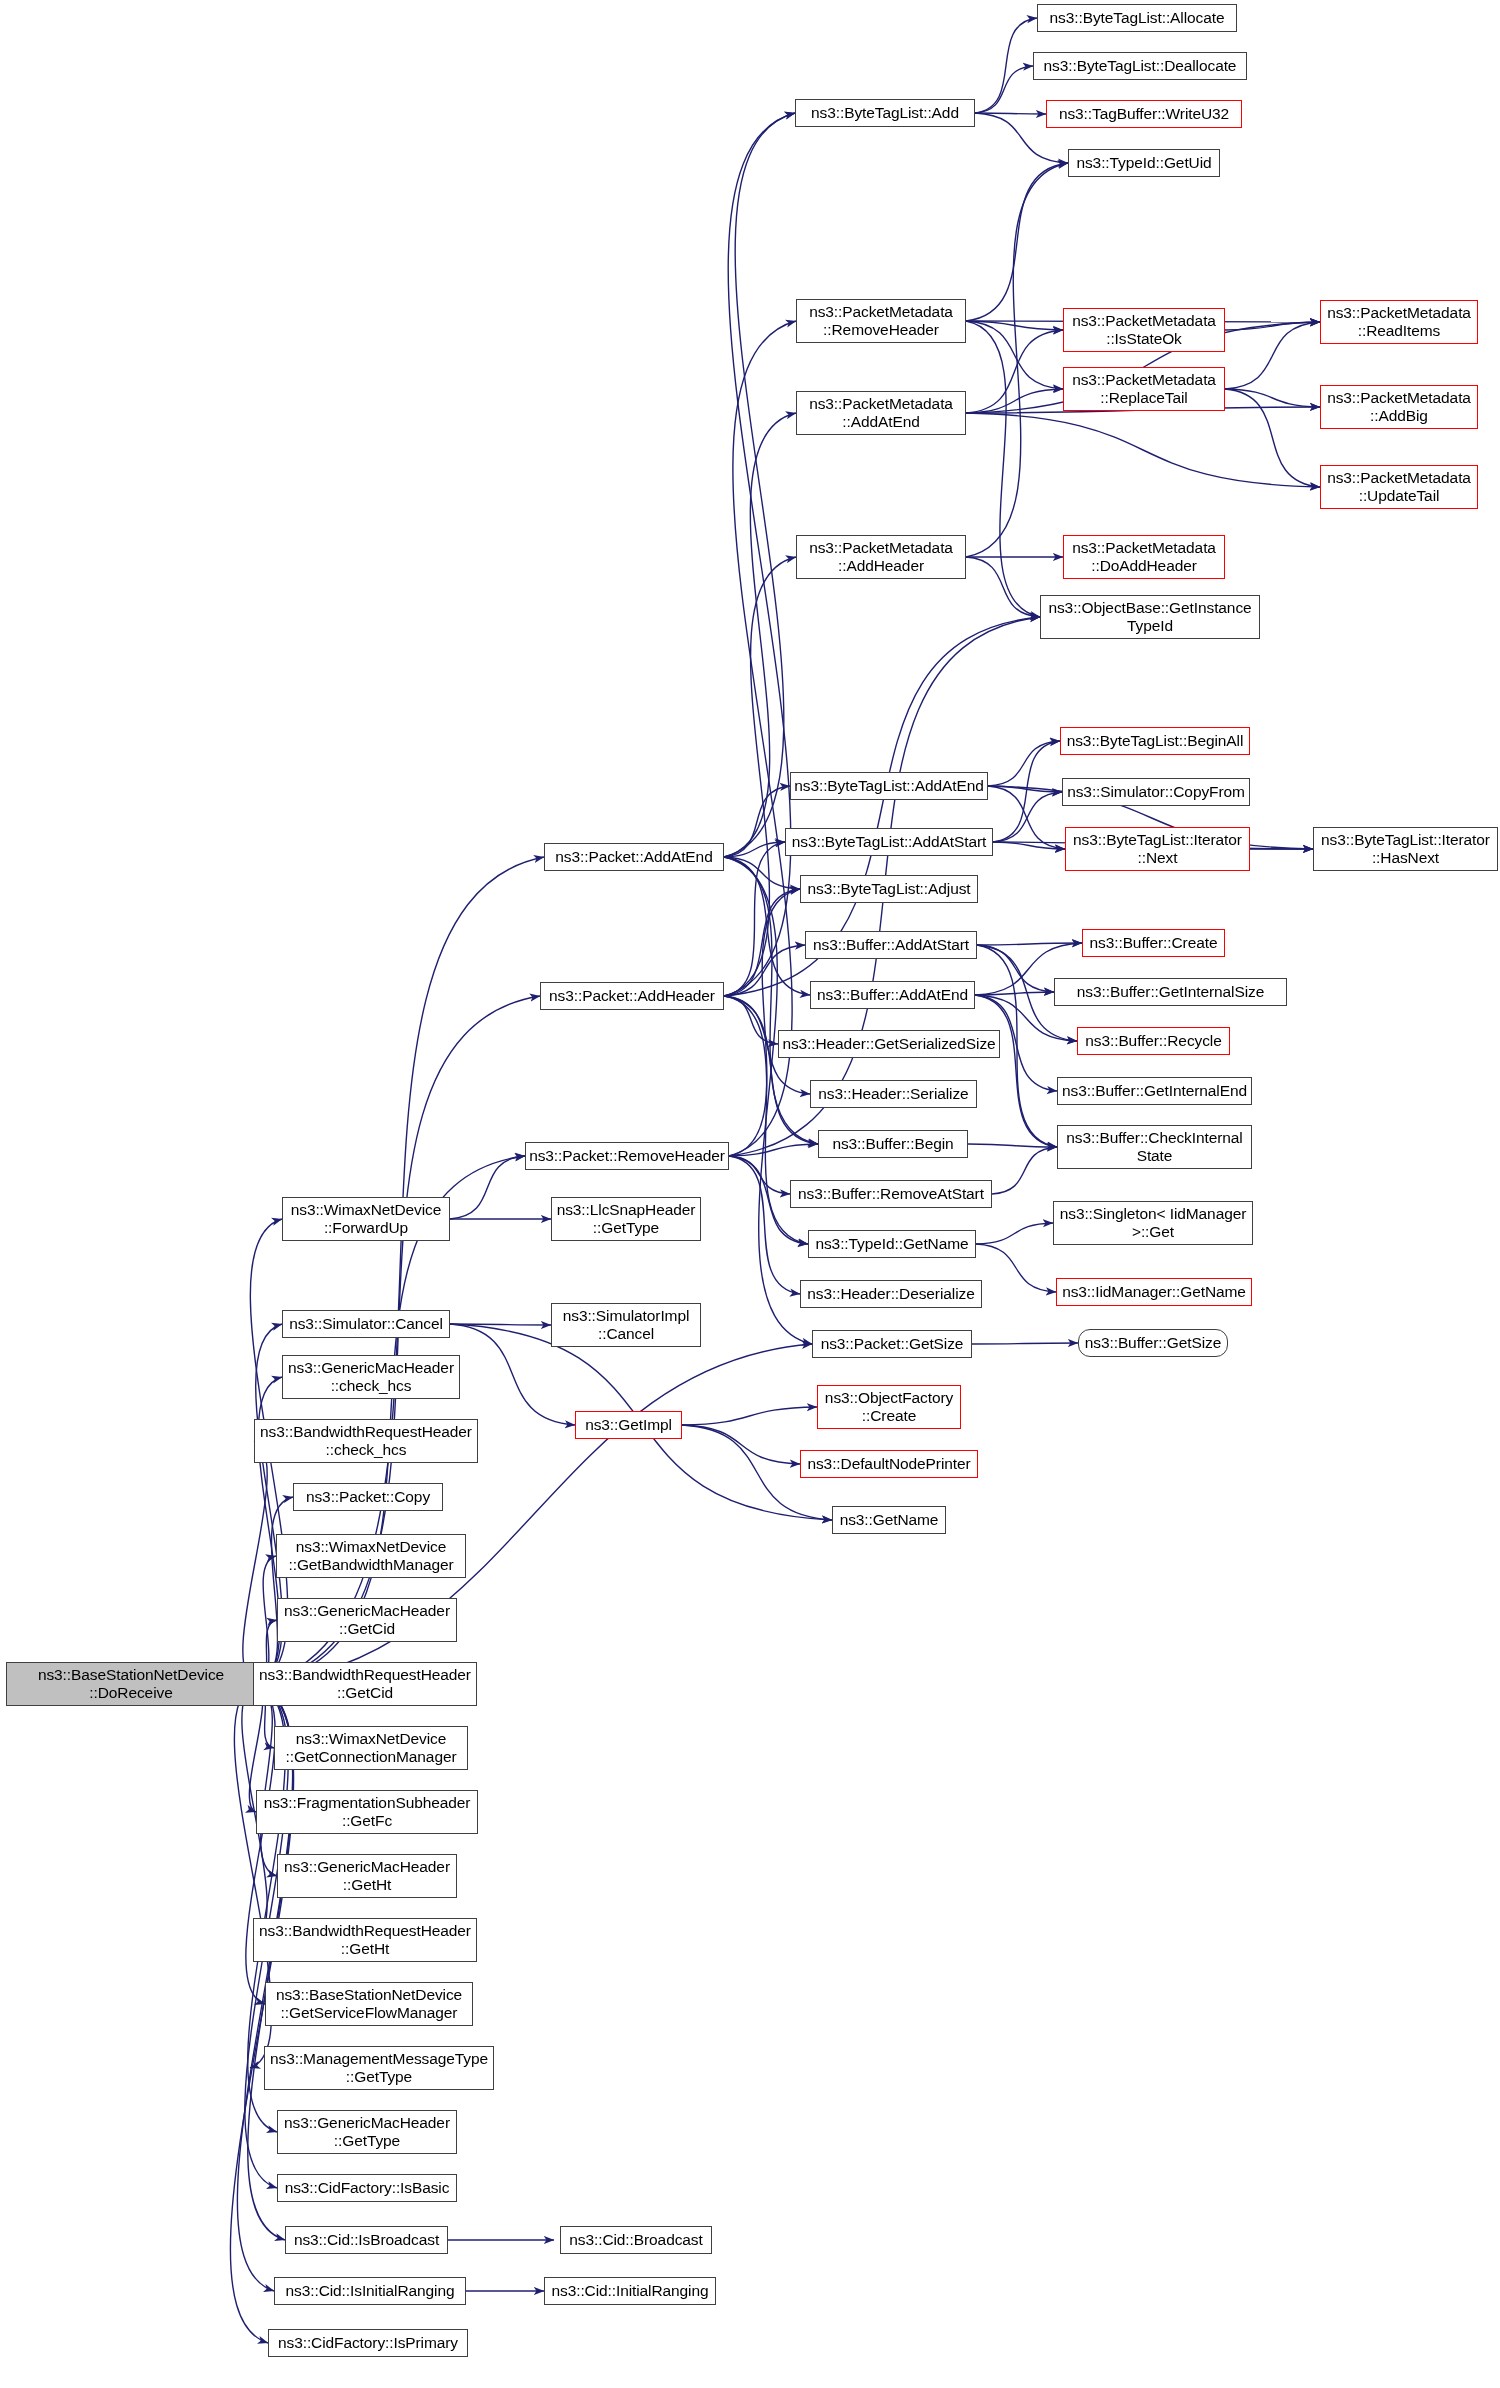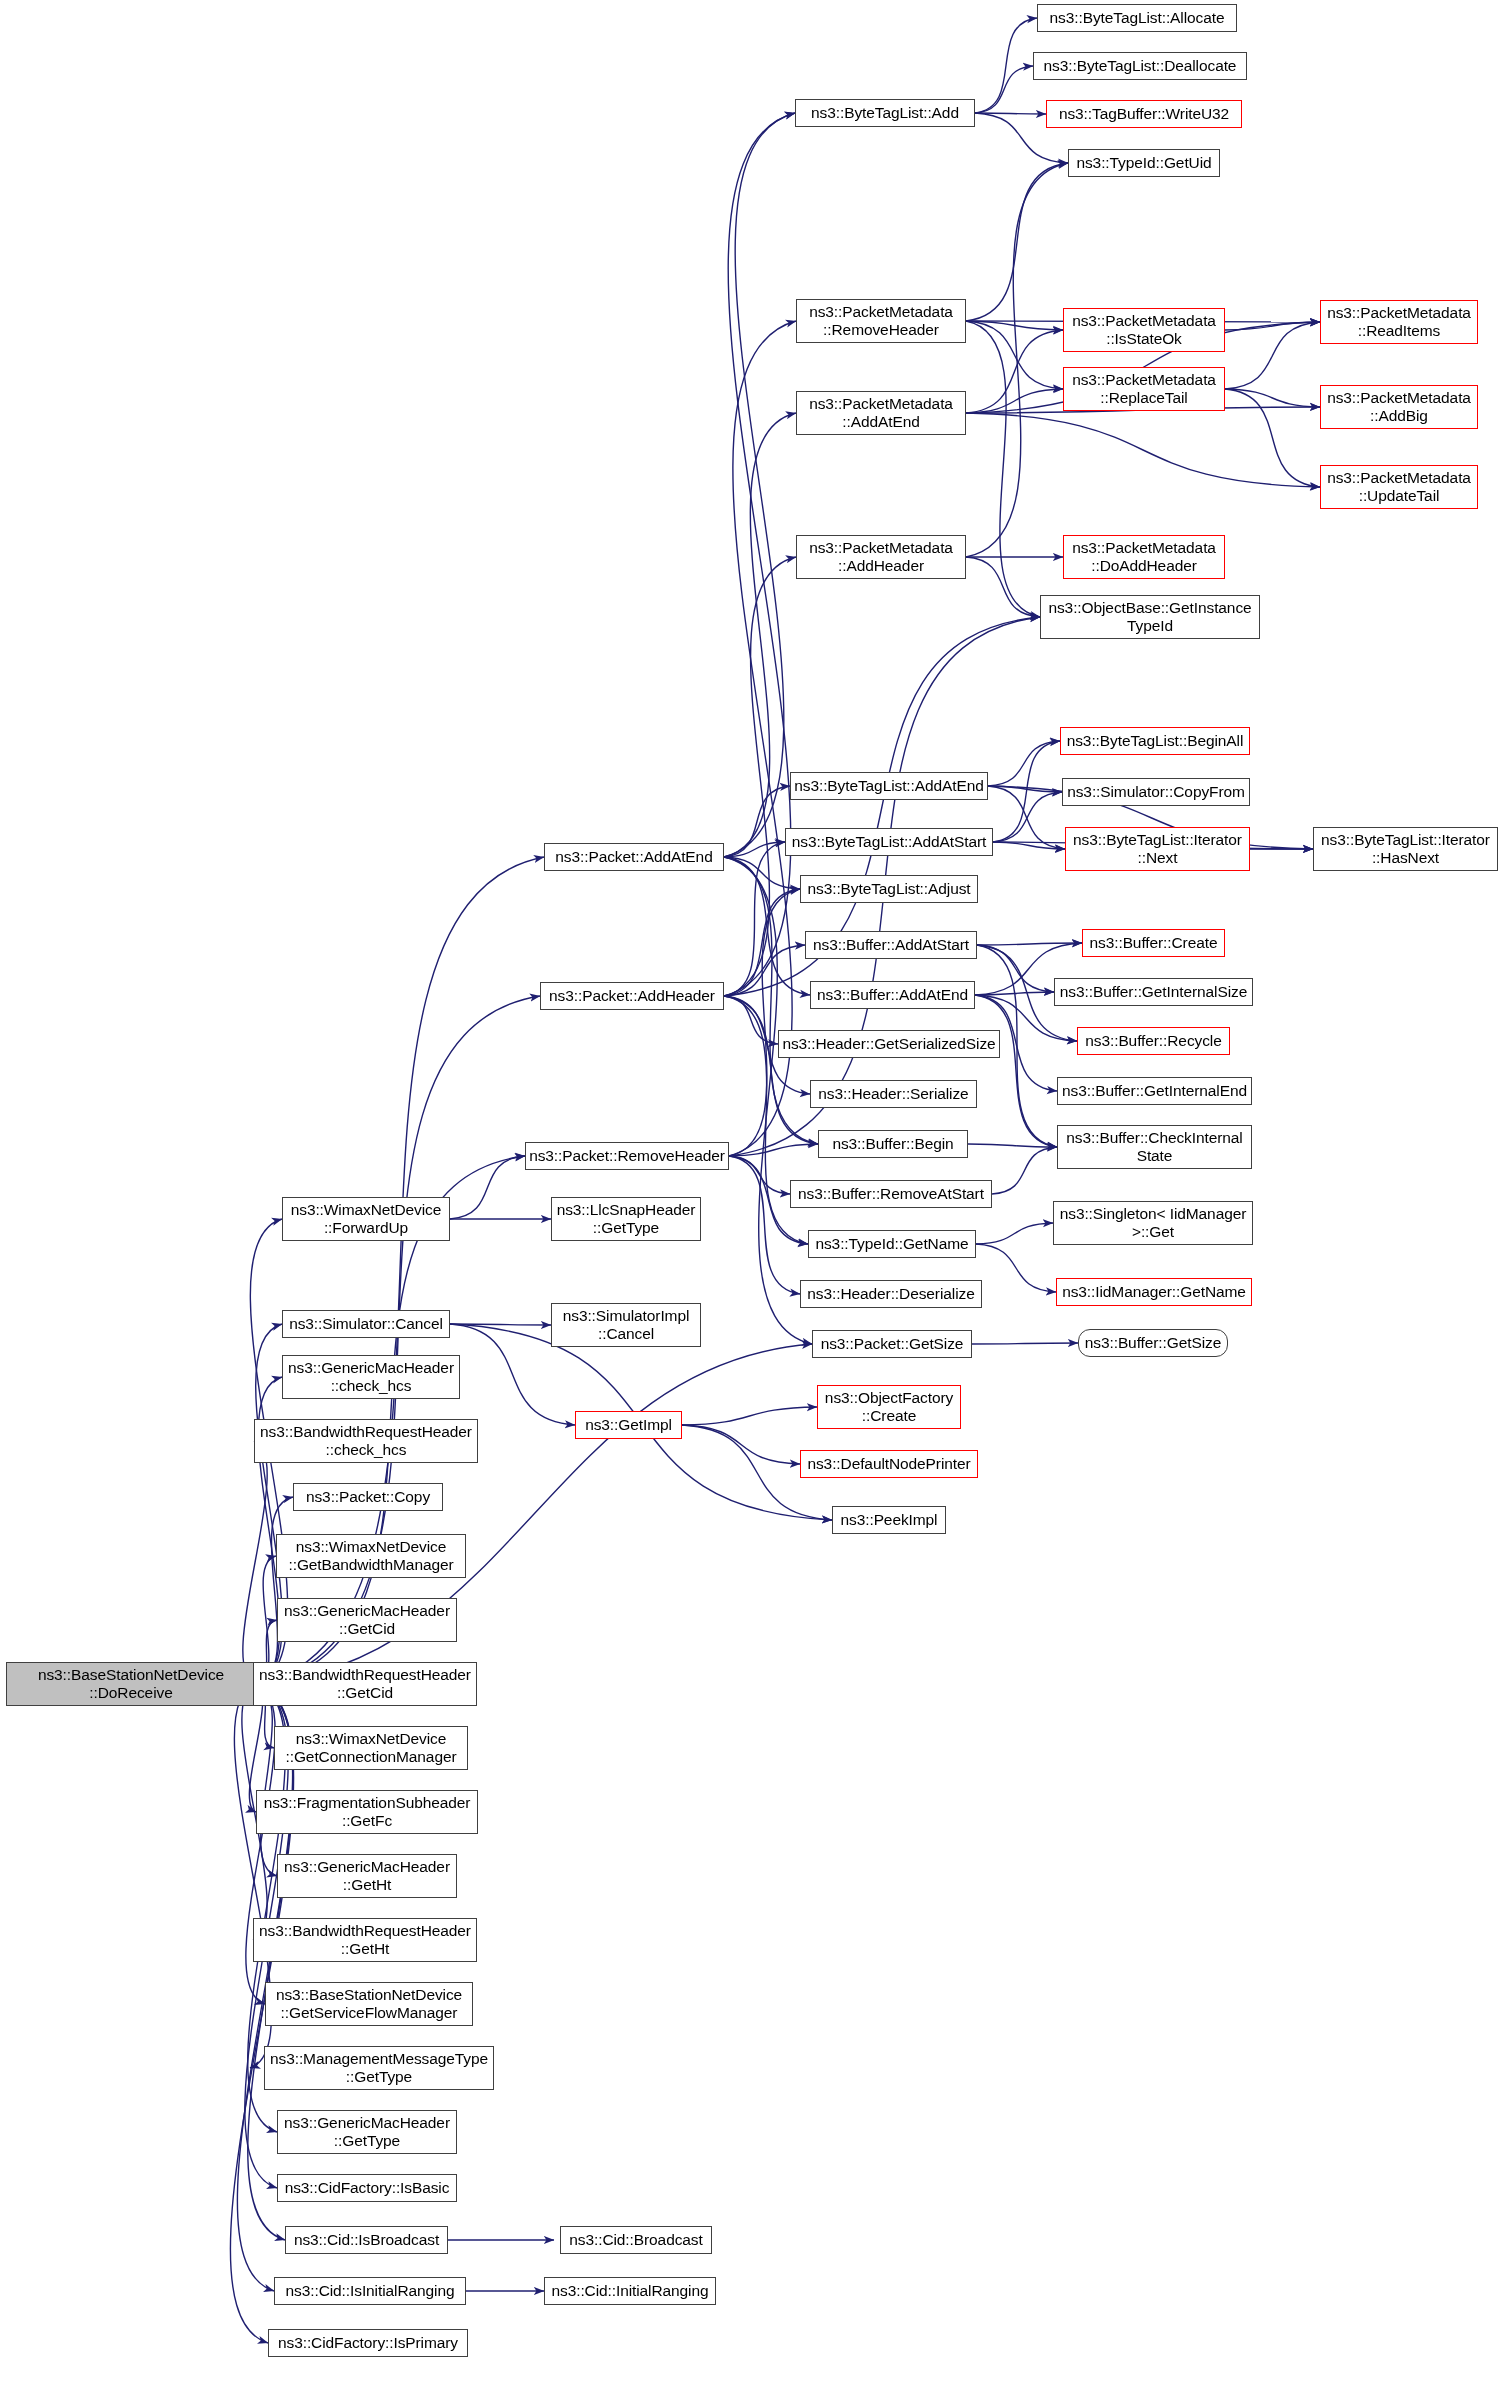--- a/index.html
+++ b/index.html
@@ -208,21 +208,21 @@
       <div class="node" style="left: 808px; top: 1230px; width: 168px; height: 28px;">ns3::TypeId::GetName</div>
       <div class="node" style="left: 800px; top: 1280px; width: 182px; height: 28px;">ns3::Header::Deserialize</div>
       <div class="node" style="left: 812px; top: 1330px; width: 160px; height: 28px;">ns3::Packet::GetSize</div>
       <div class="node red" style="left: 1060px; top: 727px; width: 190px; height: 28px;">ns3::ByteTagList::BeginAll</div>
       <div class="node" style="left: 1062px; top: 778px; width: 188px; height: 28px;">ns3::Simulator::CopyFrom</div>
       <div class="node red" style="left: 1065px; top: 827px; width: 185px; height: 44px;">ns3::ByteTagList::Iterator
 ::Next</div>
       <div class="node" style="left: 1313px; top: 827px; width: 185px; height: 44px;">ns3::ByteTagList::Iterator
 ::HasNext</div>
       <div class="node red" style="left: 1082px; top: 929px; width: 143px; height: 28px;">ns3::Buffer::Create</div>
-      <div class="node" style="left: 1054px; top: 978px; width: 199px; height: 28px;">ns3::Buffer::GetInternalSize</div>
+      <div class="node" style="left: 1054px; top: 978px; width: 233px; height: 28px;">ns3::Buffer::GetInternalSize</div>
       <div class="node red" style="left: 1077px; top: 1027px; width: 153px; height: 28px;">ns3::Buffer::Recycle</div>
       <div class="node" style="left: 1057px; top: 1077px; width: 195px; height: 28px;">ns3::Buffer::GetInternalEnd</div>
       <div class="node" style="left: 1057px; top: 1125px; width: 195px; height: 44px;">ns3::Buffer::CheckInternal
 State</div>
       <div class="node" style="left: 1053px; top: 1201px; width: 200px; height: 44px;">ns3::Singleton&lt; IidManager
 &gt;::Get</div>
       <div class="node red" style="left: 1056px; top: 1278px; width: 196px; height: 28px;">ns3::IidManager::GetName</div>
       <div class="node" style="left: 1078px; top: 1329px; width: 150px; height: 28px; border-radius: 12px;">ns3::Buffer::GetSize</div>
       <div class="node" style="left: 282px; top: 1197px; width: 168px; height: 44px;">ns3::WimaxNetDevice
 ::ForwardUp</div>
@@ -232,21 +232,21 @@
       <div class="node" style="left: 551px; top: 1303px; width: 150px; height: 44px;">ns3::SimulatorImpl
 ::Cancel</div>
       <div class="node" style="left: 282px; top: 1355px; width: 178px; height: 44px;">ns3::GenericMacHeader
 ::check_hcs</div>
       <div class="node" style="left: 254px; top: 1419px; width: 224px; height: 44px;">ns3::BandwidthRequestHeader
 ::check_hcs</div>
       <div class="node red" style="left: 575px; top: 1411px; width: 107px; height: 28px;">ns3::GetImpl</div>
       <div class="node red" style="left: 817px; top: 1385px; width: 144px; height: 44px;">ns3::ObjectFactory
 ::Create</div>
       <div class="node red" style="left: 800px; top: 1450px; width: 178px; height: 28px;">ns3::DefaultNodePrinter</div>
-      <div class="node" style="left: 832px; top: 1506px; width: 114px; height: 28px;">ns3::PeekImpl</div>
+      <div class="node" style="left: 832px; top: 1506px; width: 114px; height: 28px;">ns3::GetName</div>
       <div class="node" style="left: 293px; top: 1483px; width: 150px; height: 28px;">ns3::Packet::Copy</div>
       <div class="node" style="left: 276px; top: 1534px; width: 190px; height: 44px;">ns3::WimaxNetDevice
 ::GetBandwidthManager</div>
       <div class="node" style="left: 277px; top: 1598px; width: 180px; height: 44px;">ns3::GenericMacHeader
 ::GetCid</div>
       <div class="node" style="left: 253px; top: 1662px; width: 224px; height: 44px;">ns3::BandwidthRequestHeader
 ::GetCid</div>
       <div class="node" style="left: 274px; top: 1726px; width: 194px; height: 44px;">ns3::WimaxNetDevice
 ::GetConnectionManager</div>
       <div class="node" style="left: 256px; top: 1790px; width: 222px; height: 44px;">ns3::FragmentationSubheader

